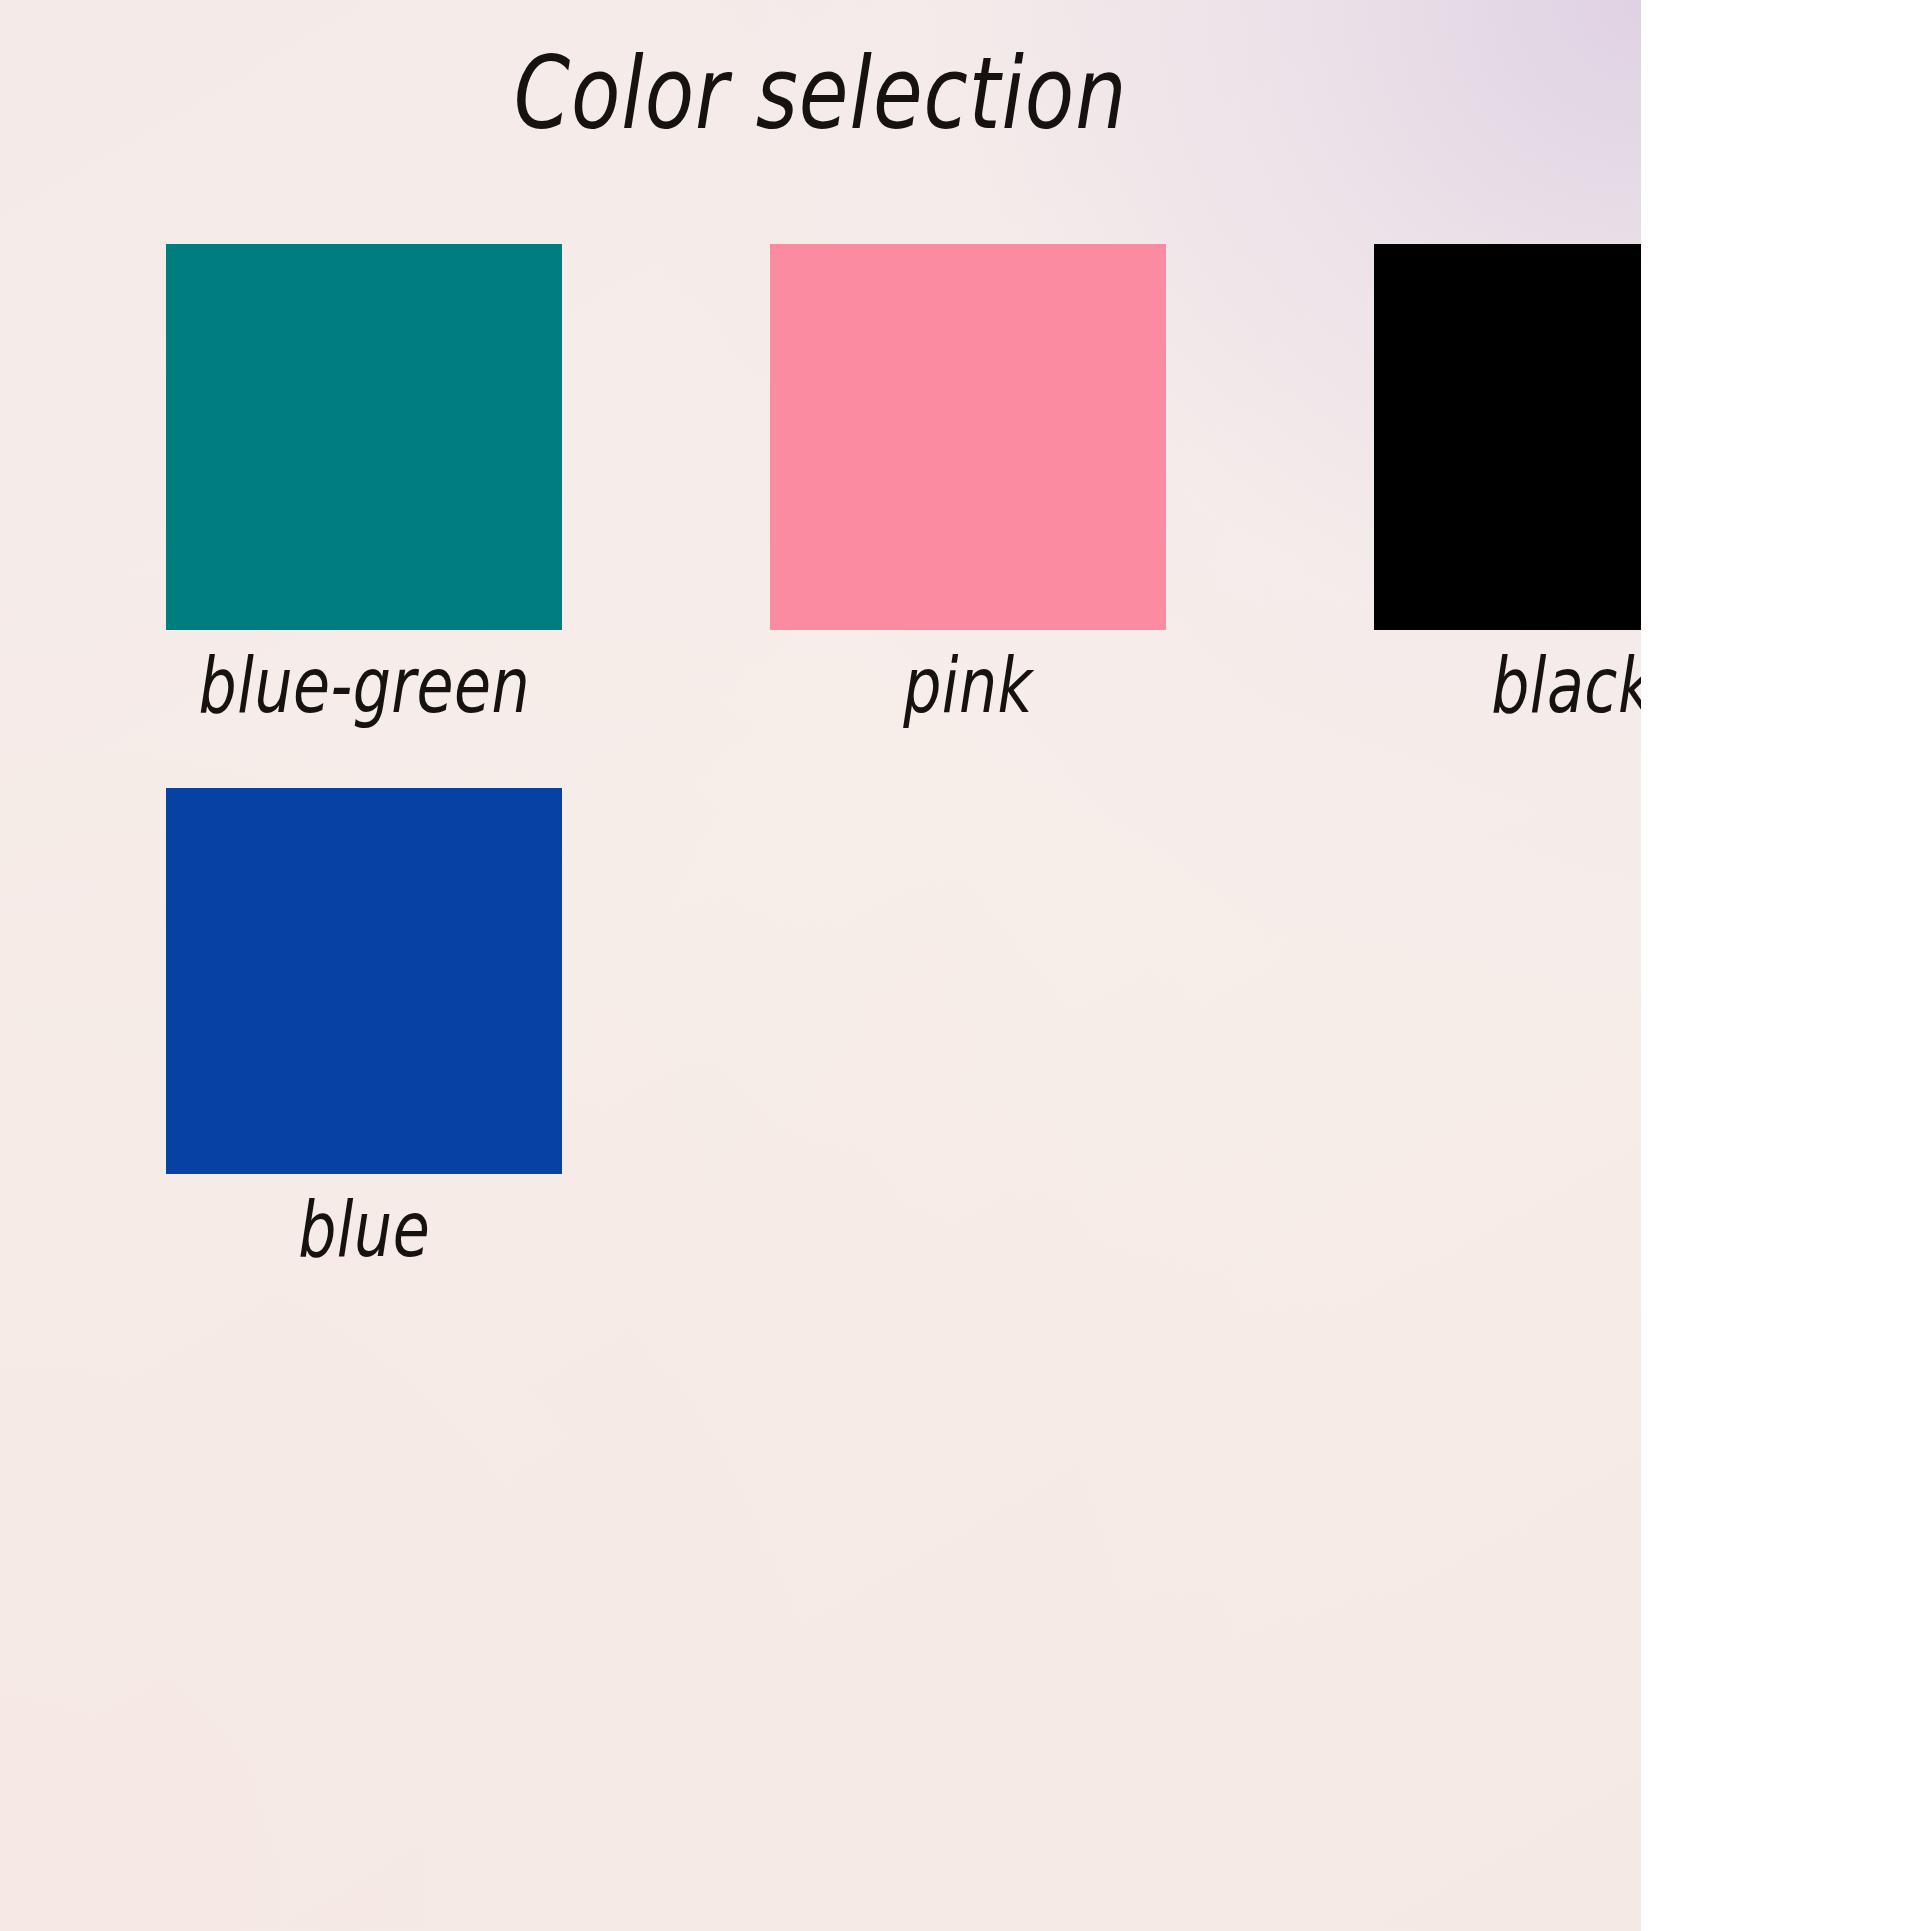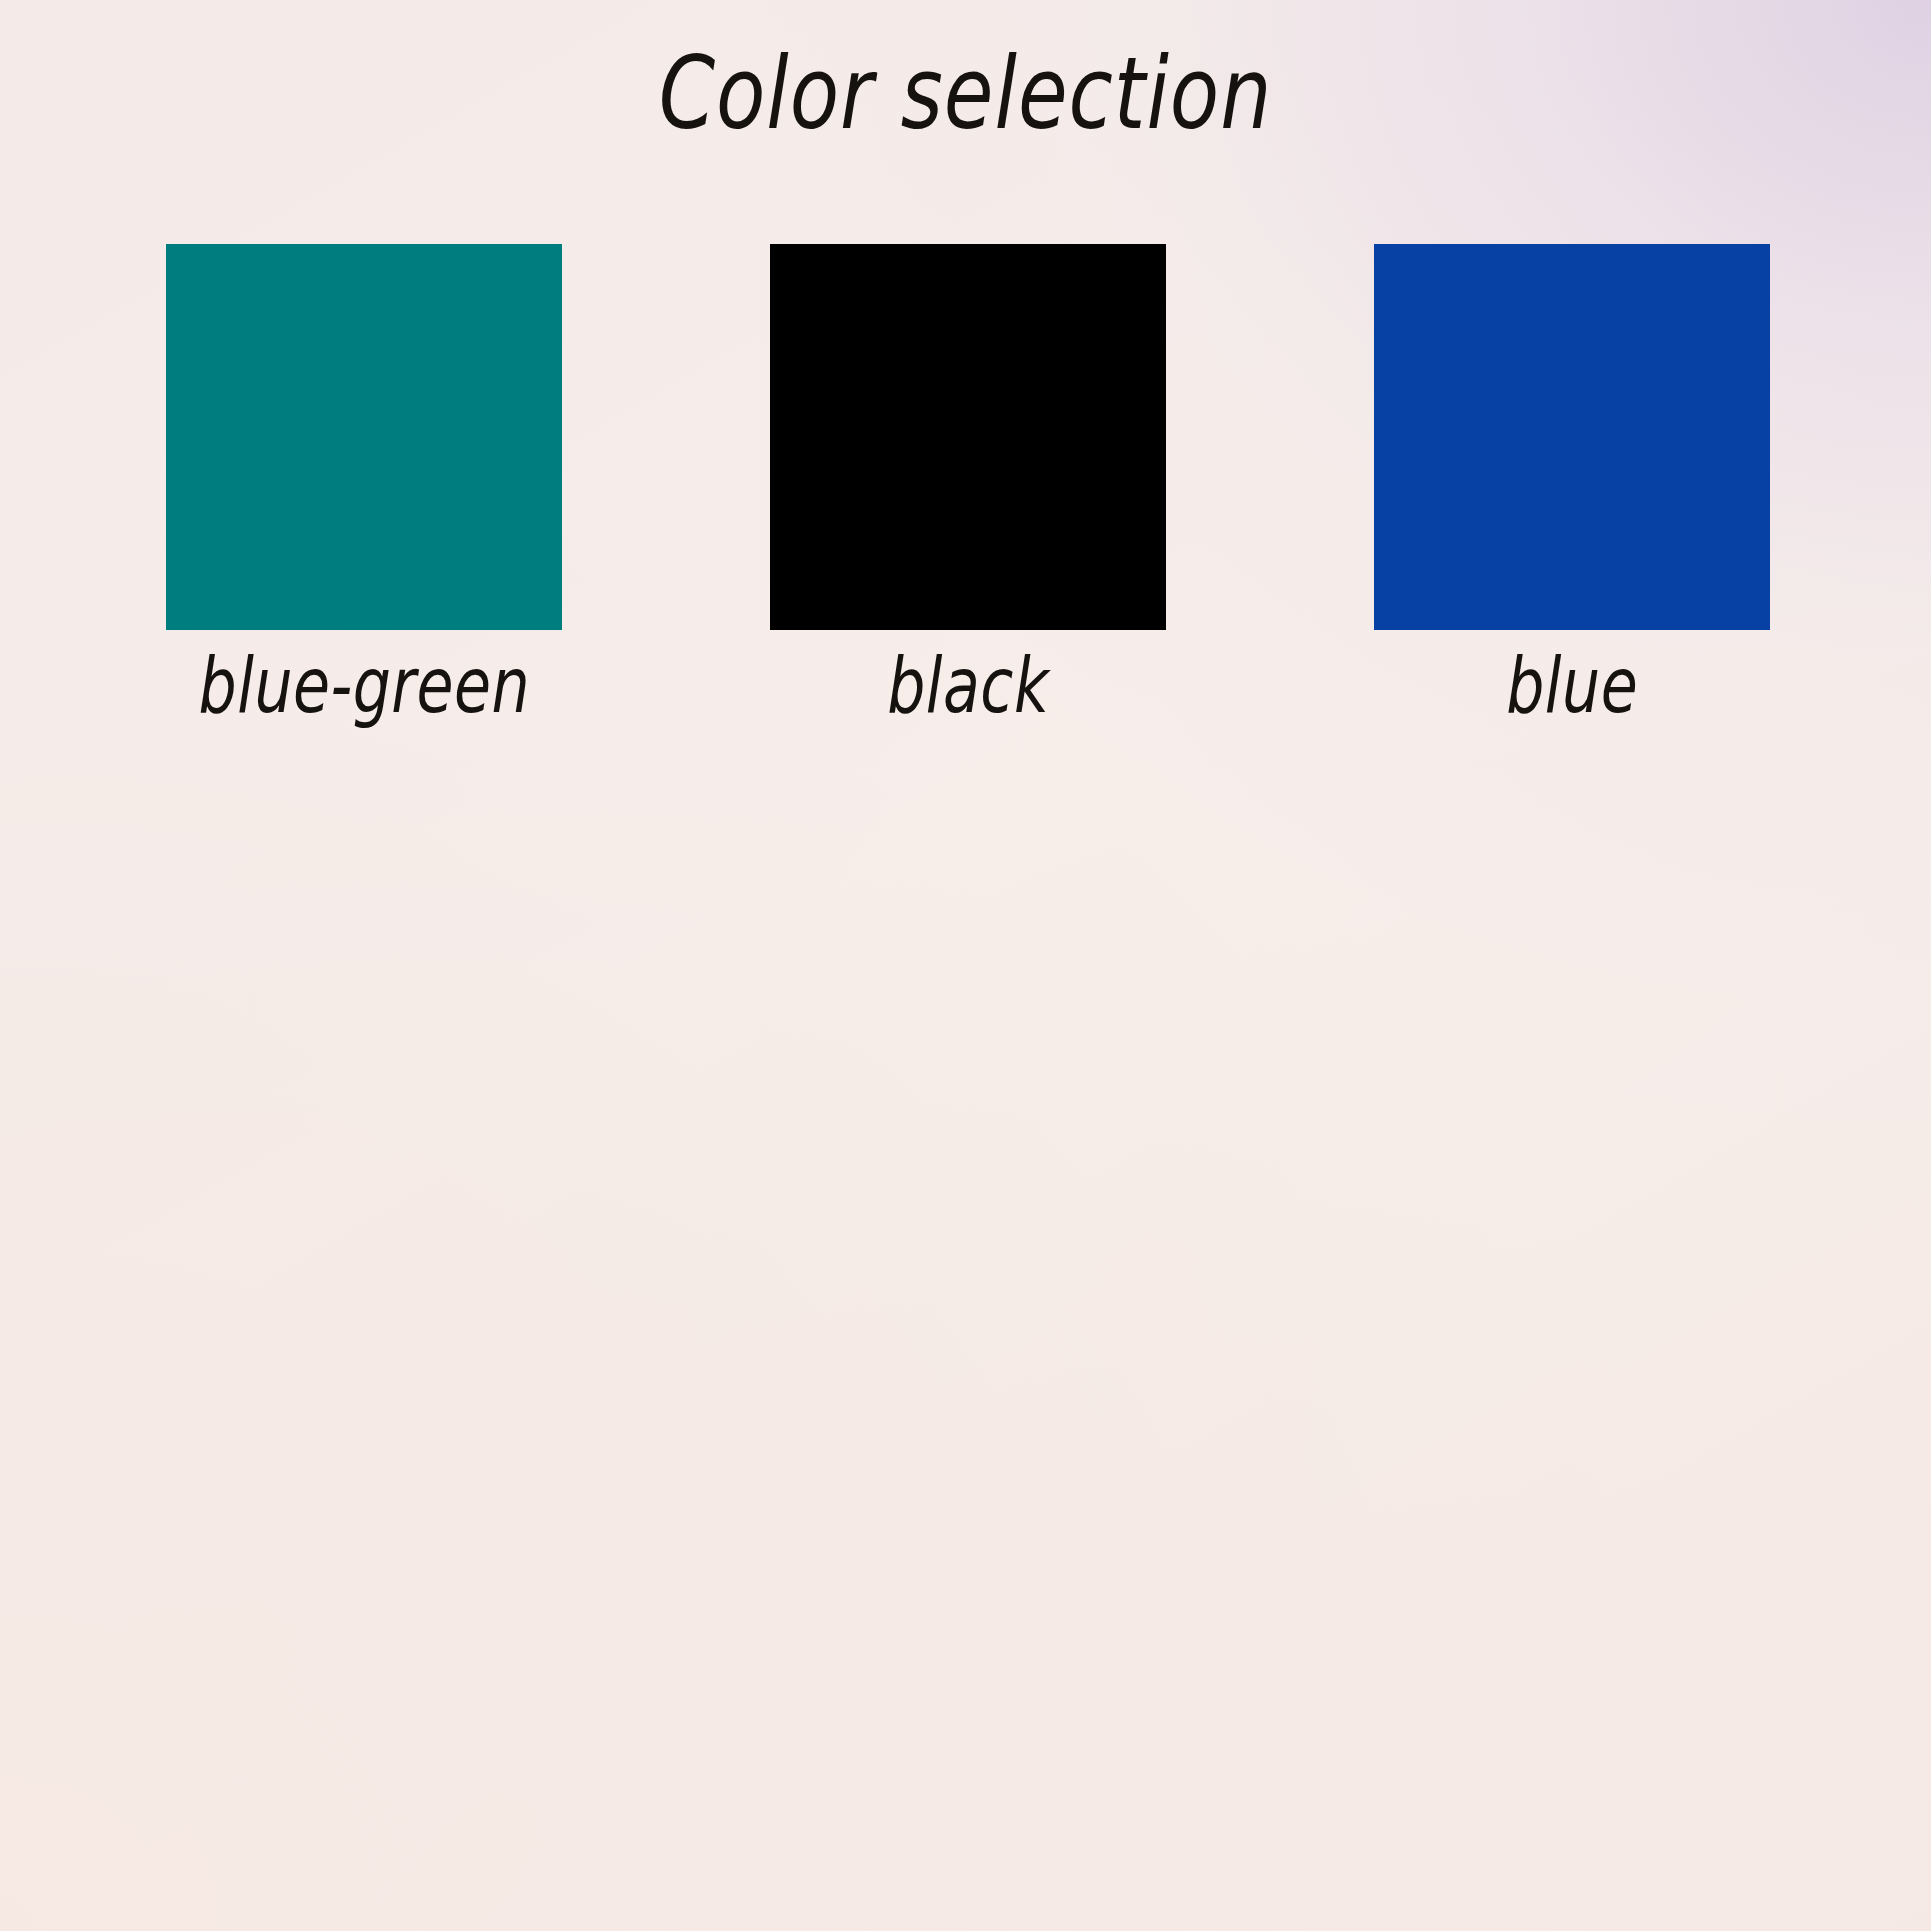--- a/index.html
+++ b/index.html
@@ -10,21 +10,21 @@
   body {
     width: 1931px;
     height: 1931px;
     overflow: hidden;
     font-family: "DejaVu Sans", sans-serif;
   }
 
   
   #stage {
     position: relative;
-    width: 1931px;
+    width: 1641px;
     height: 1931px;
     box-sizing: border-box;
     background-color: #f6ebe6;
     background-image:
       radial-gradient(115% 95% at 100% 0%,
         rgba(222, 208, 227, 0.95) 0%,
         rgba(230, 218, 232, 0.62) 18%,
         rgba(240, 231, 236, 0.30) 36%,
         rgba(246, 236, 234, 0.06) 55%,
         rgba(246, 236, 234, 0) 70%),
@@ -106,20 +106,24 @@
   <div id="page-title">Color selection</div>
 
   <div id="swatch-grid">
 
     <div class="swatch-cell">
       <div class="swatch-chip" style="background-color: rgb(0, 126, 127);"></div>
       <div class="swatch-label">blue-green</div>
     </div>
 
 
+    <div class="swatch-cell">
+      <div class="swatch-chip" style="background-color: rgb(251, 139, 160);"></div>
+      <div class="swatch-label">pink</div>
+    </div>
 
 
 
 
     <div class="swatch-cell">
       <div class="swatch-chip" style="background-color: rgb(0, 0, 0);"></div>
       <div class="swatch-label">black</div>
     </div>
 
     <div class="swatch-cell">

